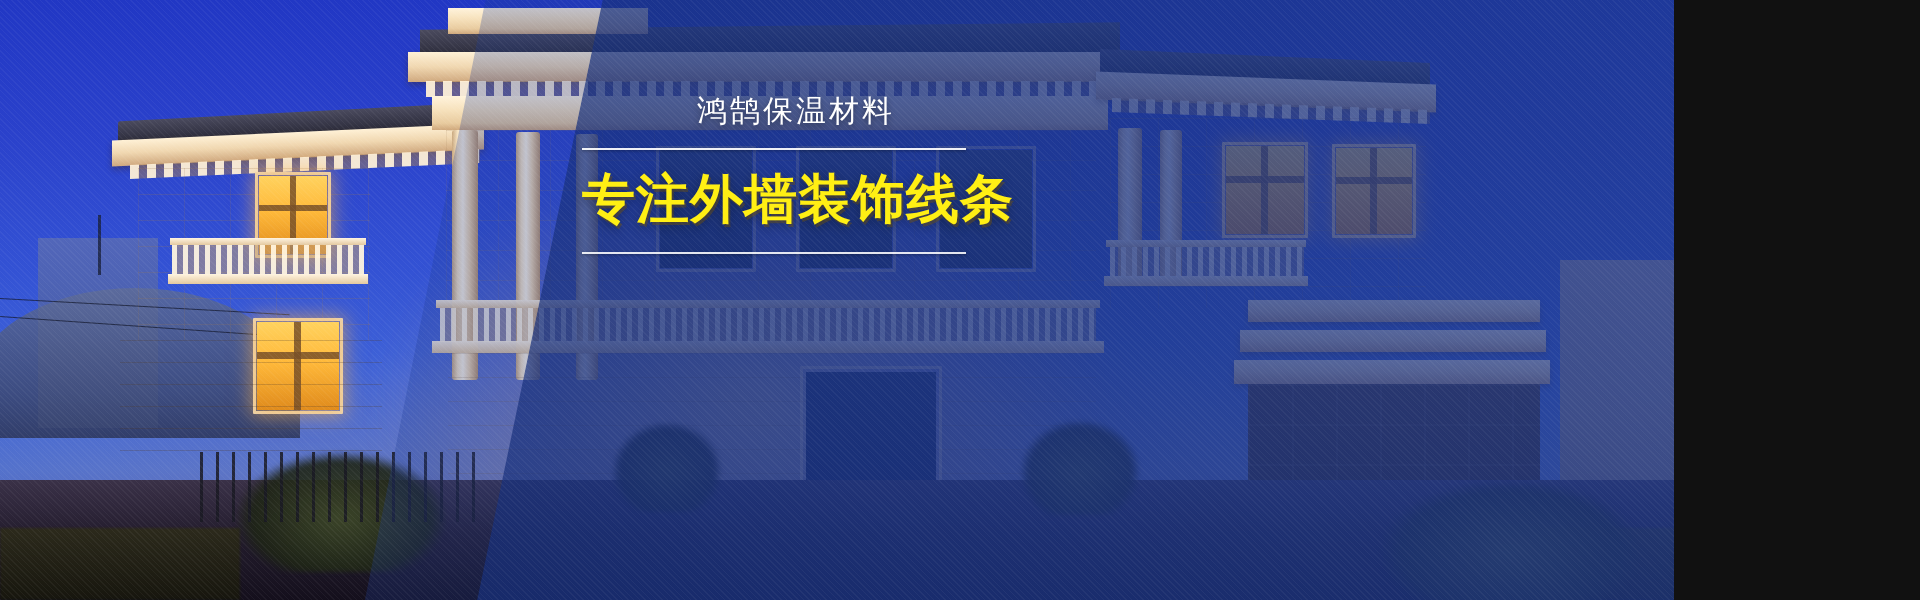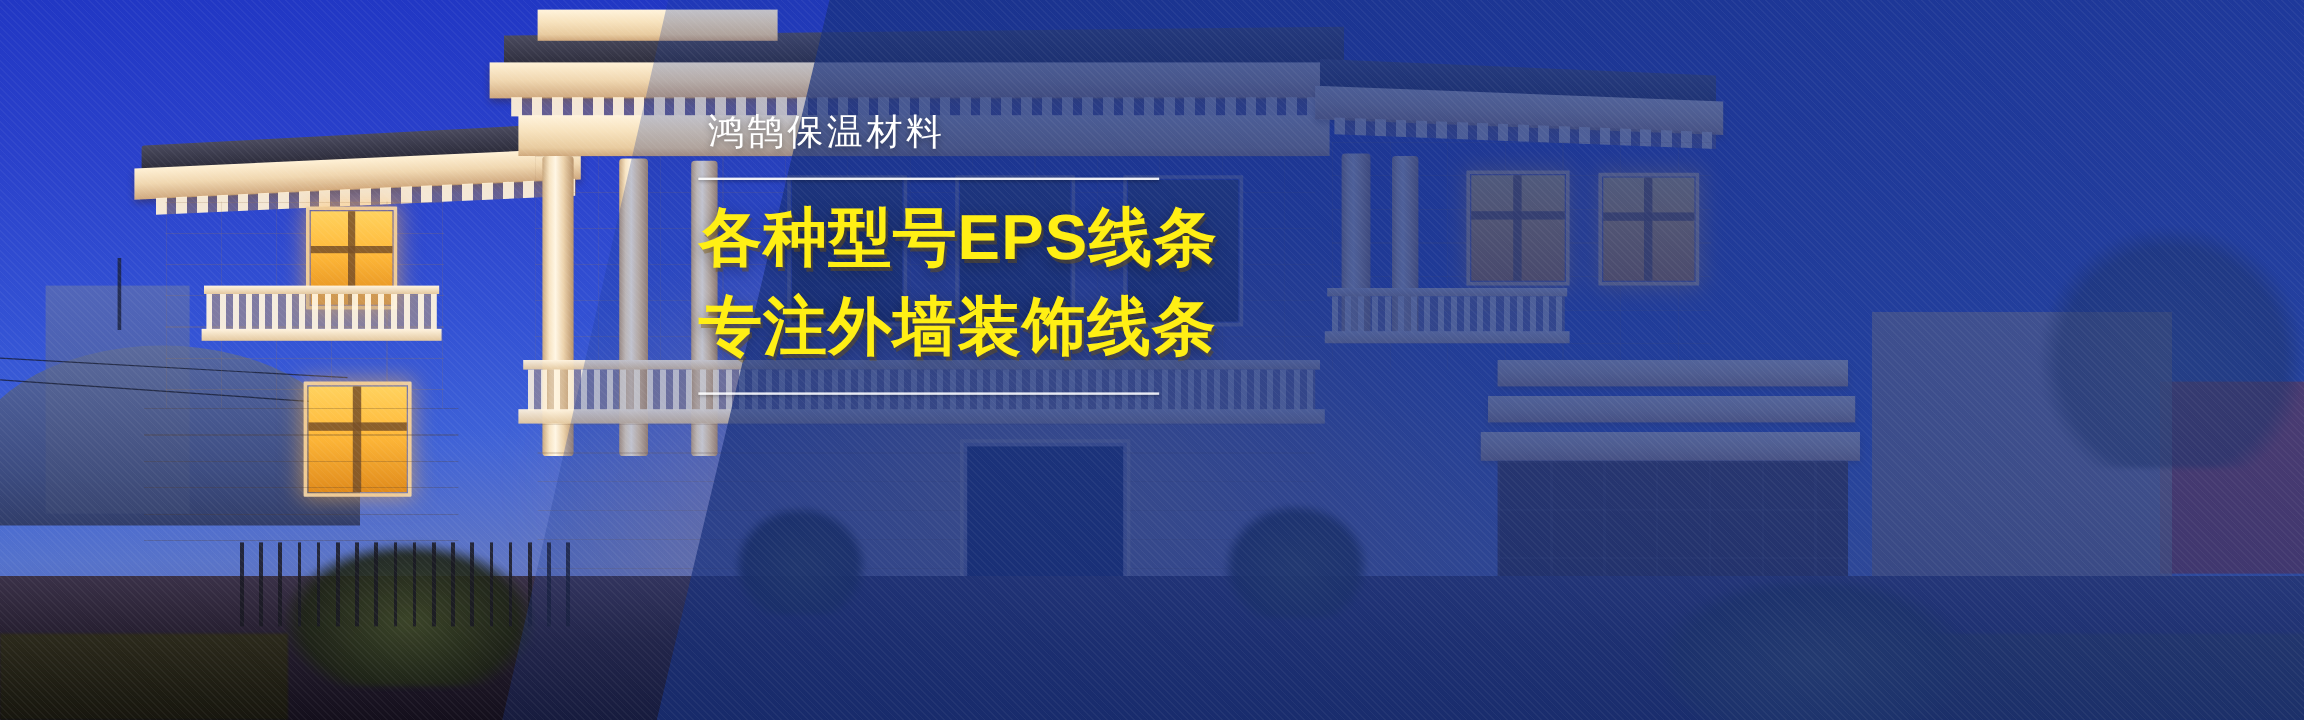--- a/index.html
+++ b/index.html
@@ -1,21 +1,22 @@
 <!DOCTYPE html>
 <html><head>
 <meta charset="utf-8">
 <style>
   html,body{margin:0;padding:0;background:#111;}
   .banner{
     position:relative;
-    width:1920px;height:600px;
+    width:1674px;height:600px;
     overflow:hidden;
     font-family:"Liberation Sans","DejaVu Sans",sans-serif;
     user-select:none;
+    text-align:center;
   }
 
   
   .sky{
     position:absolute;inset:0;
     background:
       radial-gradient(140% 90% at 50% 105%, rgba(255,205,130,.50) 0%, rgba(255,170,90,.20) 22%, rgba(40,60,190,0) 55%),
       linear-gradient(180deg,#2137c4 0%,#2a41cb 22%,#3352d4 45%,#3f63d8 62%,#4b6fd2 78%,#3d56b4 100%);
   }
   .sky-glow{
@@ -287,18 +288,17 @@
   <div style="position:absolute;left:200px;top:452px;width:280px;height:70px;
               background:repeating-linear-gradient(90deg, rgba(25,25,35,.85) 0 3px, rgba(0,0,0,0) 3px 16px);"></div>
 
   <div class="overlay-soft"></div>
   <div class="overlay"></div>
   <div class="scanlines"></div>
 
   <div class="textblock">
     <div class="brand">鸿鹄保温材料</div>
     <div class="divider"></div>
-    <div class="headline l1">各种型号EPS线条</div>
     <div class="headline l2">专注外墙装饰线条</div>
     <div class="divider2"></div>
   </div>
 
 </div>
 
 </body></html>

